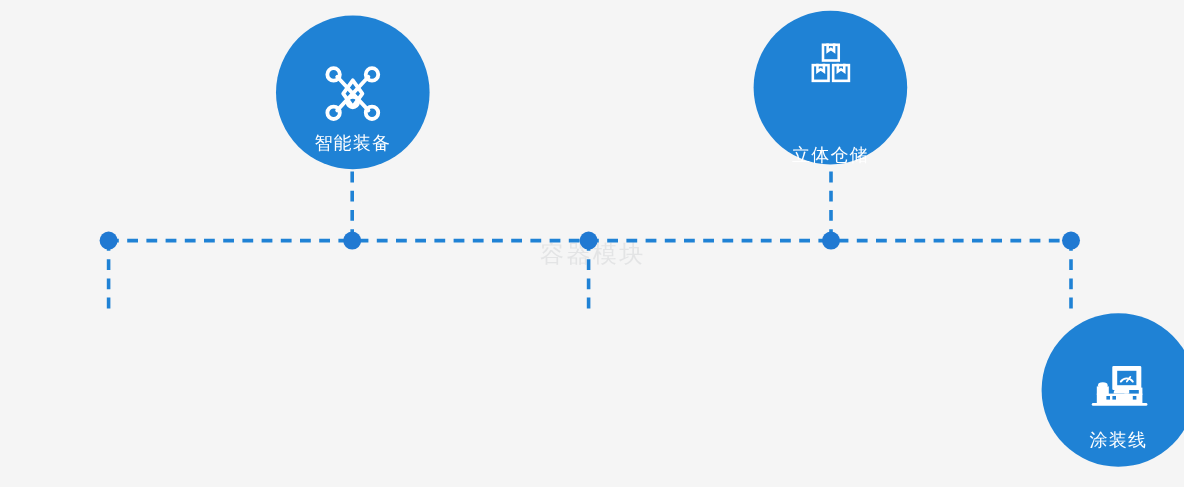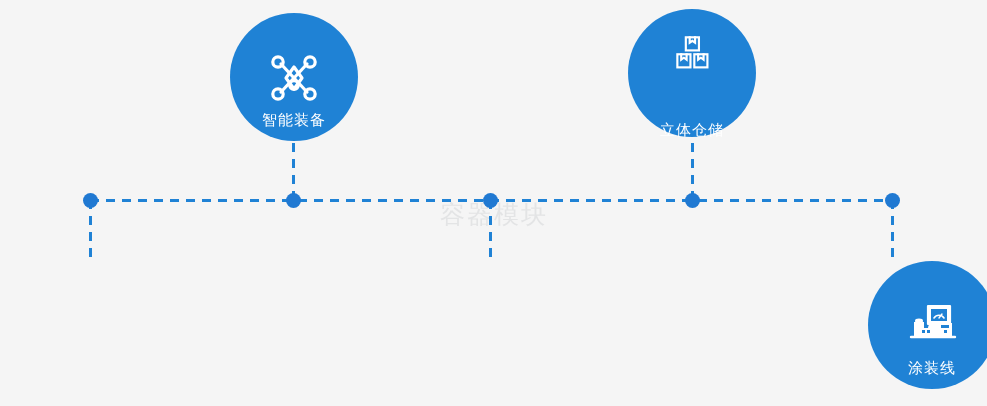--- a/index.html
+++ b/index.html
@@ -19,21 +19,21 @@
     height: 406px;
     background: #f5f5f5;
   }
   
   .watermark {
     position: absolute;
     left: 424px;
     top: 198px;
     width: 140px;
     text-align: center;
-    font-size: 25px;
+    font-size: 20px;
     letter-spacing: 2px;
     color: #e3e4e5;
     font-weight: 500;
     user-select: none;
     white-space: nowrap;
     z-index: 1;
   }
   
   .connectors {
     position: absolute;

